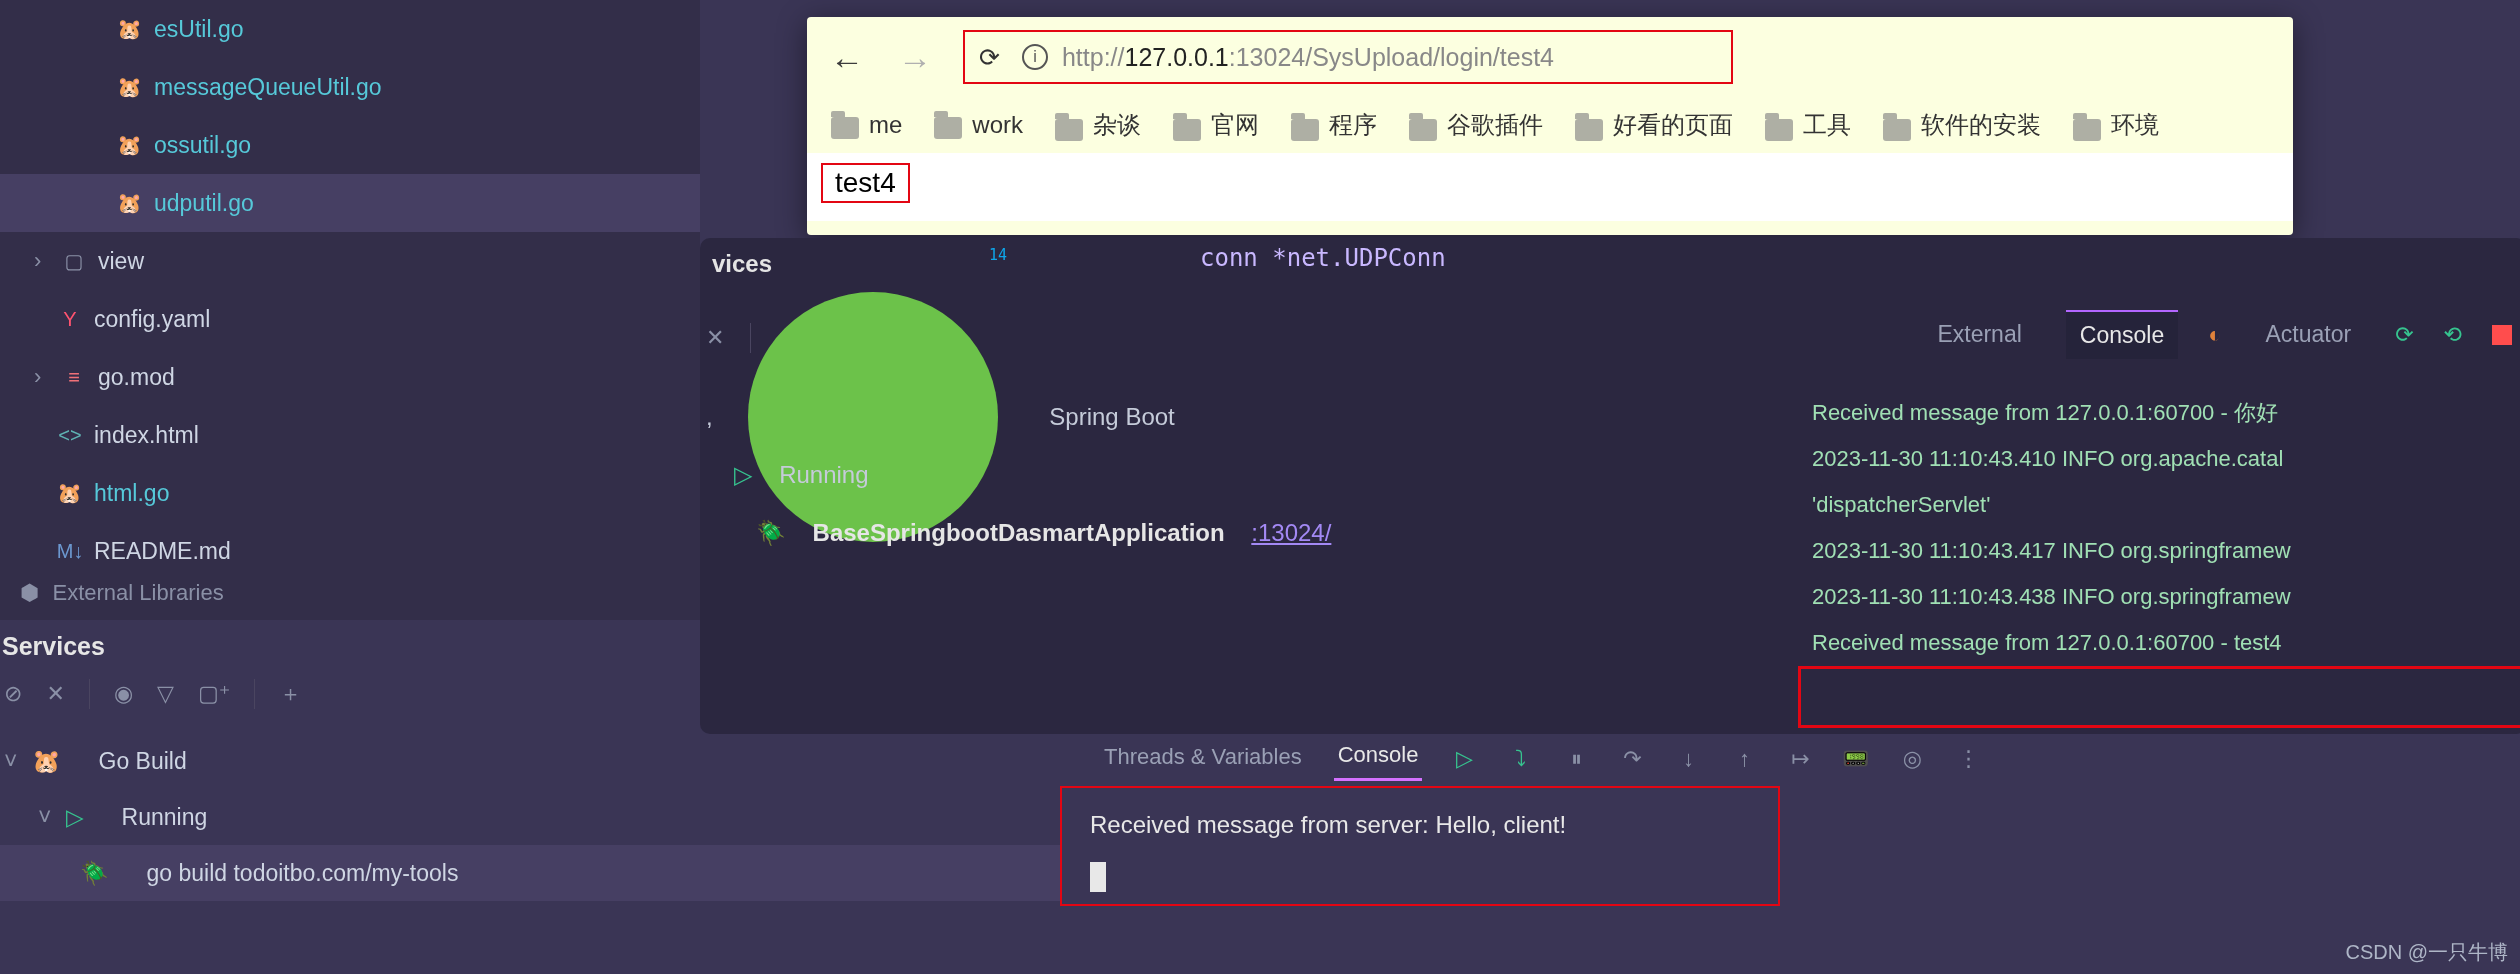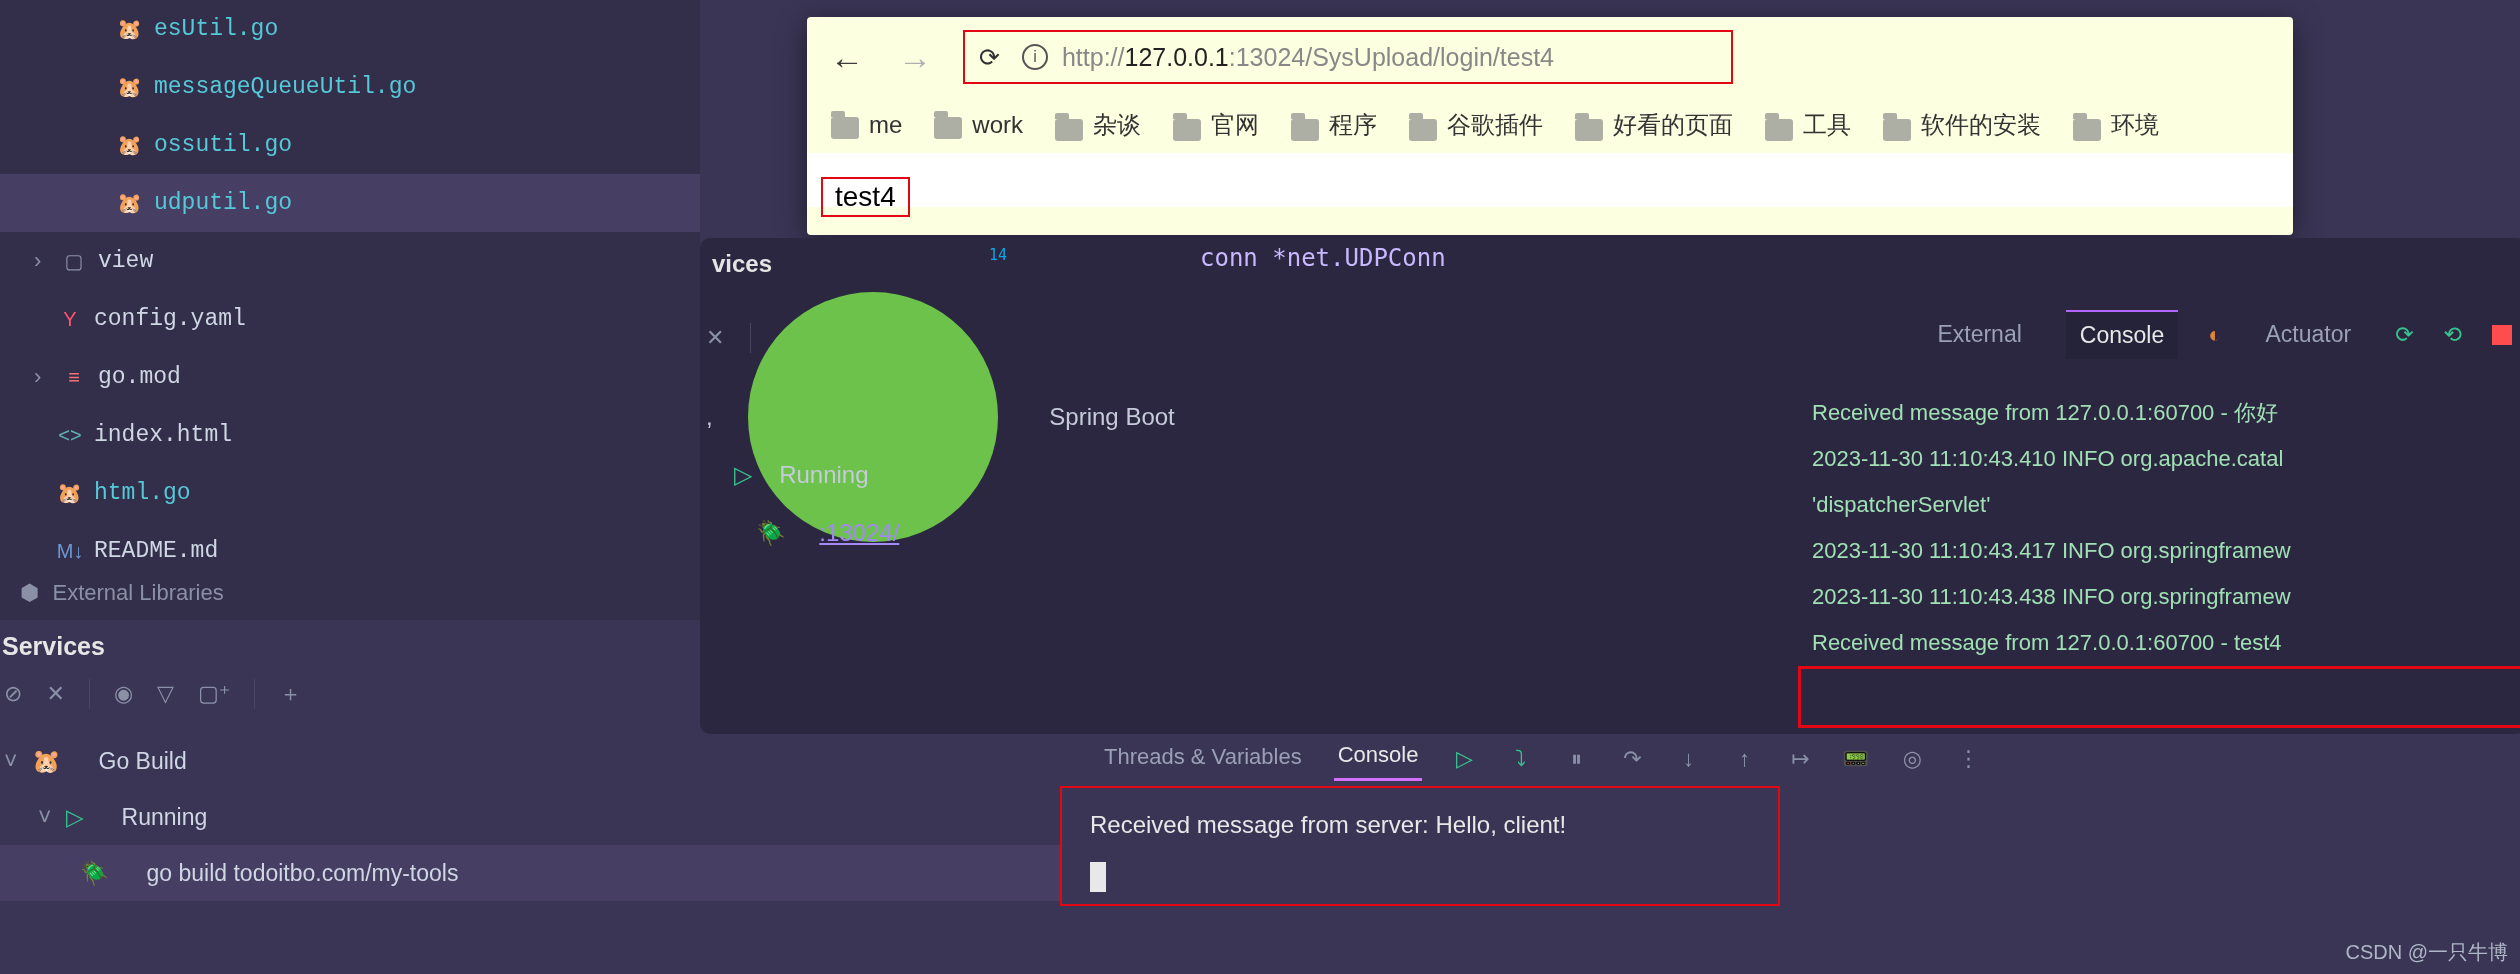--- a/index.html
+++ b/index.html
@@ -3,21 +3,21 @@
 <meta charset="utf-8">
 <style>
   * { margin:0; padding:0; box-sizing:border-box; font-family: "Segoe UI", Arial, sans-serif; }
   body { width:2520px; height:974px; background:#3a3555; position:relative; overflow:hidden; color:#cfd6e4; font-size:22px; }
   
   .sidebar { position:absolute; left:0; top:0; width:700px; height:620px; background:#332e49; }
   .file-item { display:flex; align-items:center; height:58px; padding-left:58px; gap:12px; }
   .file-item.nested { padding-left:118px; }
   .file-item.selected { background:#463f63; }
   .file-item .chev { width:16px; color:#8a90a6; margin-left:-24px; }
-  .sidebar .txt { font-family: Liberation Mono, monospace; font-size:23px; }
+  .sidebar .txt { font-family: Liberation Sans, sans-serif; font-size:23px; }
   .icon { width:24px; height:24px; flex-shrink:0; }
   .icon.go { color:#56c9d9; }
   .icon.folder { color:#8a90a6; }
   .icon.yaml { color:#ff5370; }
   .icon.mod { color:#f07178; }
   .icon.html { color:#5fb3b3; }
   .icon.md { color:#6c98d0; }
   .bottom-truncated { padding-left:20px; color:#8a90a6; font-family:Consolas,monospace; font-size:22px; }
 
   
@@ -36,21 +36,21 @@
   .navbtn { font-size:34px; color:#3c3c3c; width:40px; text-align:center; }
   .addr-box { flex:0 0 770px; display:flex; align-items:center; height:54px; border:2px solid #e30613; gap:14px; padding:0 14px; font-size:25px; }
   .addr-box .refresh { color:#333; margin-right:8px; }
   .addr-box .info-circ { width:26px; height:26px; border:2px solid #555; border-radius:50%; display:flex; align-items:center; justify-content:center; font-size:16px; color:#555; }
   .addr-url { font-family:-apple-system,Arial,sans-serif; color:#888; font-size:25px; white-space:nowrap; }
   .addr-url .host { color:#222; }
   .bm-row { display:flex; align-items:center; gap:32px; padding:0 24px; height:56px; }
   .bm { display:flex; align-items:flex-end; gap:10px; color:#333; font-size:24px; }
   .bm-folder { width:28px; height:22px; background:#858585; opacity:.65; border-radius:3px; position:relative; }
   .bm-folder::before { content:""; position:absolute; top:-6px; left:0; width:14px; height:6px; background:#858585; border-radius:2px 2px 0 0; }
-  .page-body { background:#fff; height:54px; padding:24px 14px; }
+  .page-body { background:#fff; height:68px; padding:10px 14px; }
   .test4-box { display:inline-block; border:2px solid #e30613; font-size:28px; color:#000; padding:2px 12px; font-family:Arial; }
 
   
   .mid-ide { position:absolute; left:700px; top:238px; width:1826px; height:496px; background:#2b2740; border-radius:10px; color:#c5cbd9; }
   .mid-ide .label-vices { position:absolute; left:12px; top:12px; font-weight:700; font-size:24px; color:#e4e4e4; }
   .mid-ide .ln { position:absolute; left:289px; top:8px; color:#0ea5e9; font-family:Consolas,monospace; font-size:15px; }
   .mid-ide .codefrag { position:absolute; left:500px; top:6px; color:#c9b8ff; font-family:Consolas,monospace; font-size:24px; }
   .mid-toolbar { position:absolute; left:6px; top:78px; display:flex; align-items:center; gap:26px; color:#8a90a6; }
   .purple-btn { width:44px; height:44px; background:#b366ff; border-radius:10px; display:flex; align-items:center; justify-content:center; color:#fff; }
   .mid-tree { position:absolute; left:6px; top:150px; font-family:Consolas,monospace; font-size:24px; }
@@ -224,21 +224,21 @@
     <span>＋</span>
   </div>
 
   <div class="mid-tree">
     <div class="row"><span class="chev">,</span><span style="color:#6cc24a">
           <svg viewBox="0 0 24 24">
             <circle cx="12" cy="12" r="10" fill="#6cc24a"></circle>
           </svg>
         </span>&nbsp;<span>Spring Boot</span></div>
     <div class="row" style="padding-left:28px"><span style="color:#36c48f">▷</span>&nbsp;<span>Running</span></div>
-    <div class="row" style="padding-left:50px"><span style="color:#c2d94c">🪲</span>&nbsp;&nbsp;<span class="port-link">:13024/</span></div>
+    <div class="row" style="padding-left:50px"><span style="color:#c2d94c">🪲</span>&nbsp;<span class="bold">BaseSpringbootDasmartApplication</span>&nbsp;<span class="port-link">:13024/</span></div>
   </div>
 
   <div class="right-tabs">
     <span class="tab">External</span>
     <span class="tab active">Console</span>
     <span class="actuator-icon">◐</span>
     <span class="tab">Actuator</span>
     <span style="color:#36c48f">⟳</span>
     <span style="color:#36c48f">⟲</span>
     <span class="red-sq"></span>

